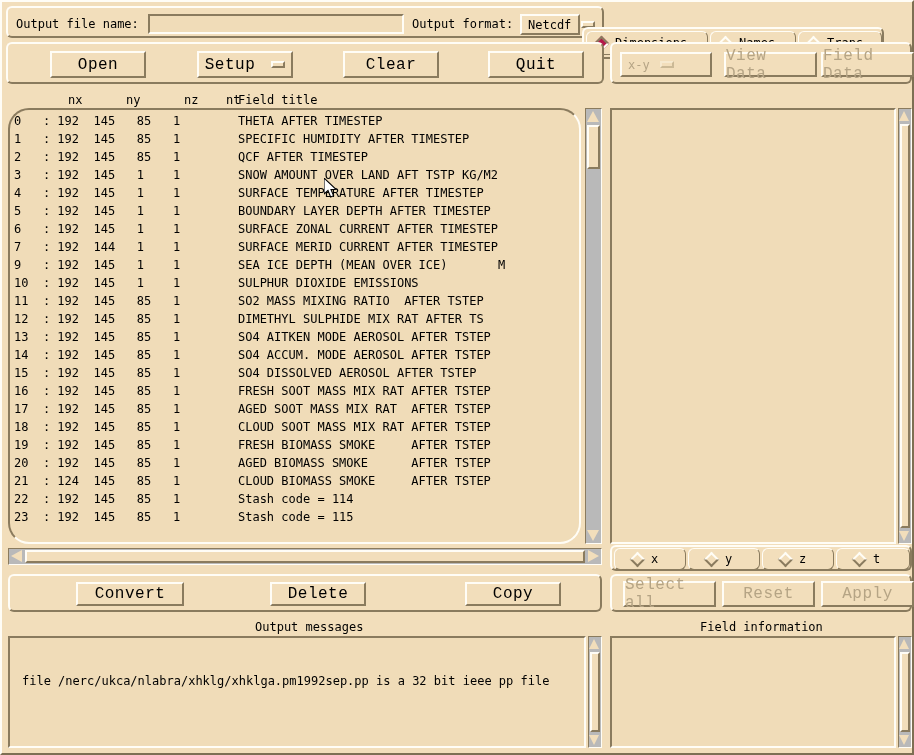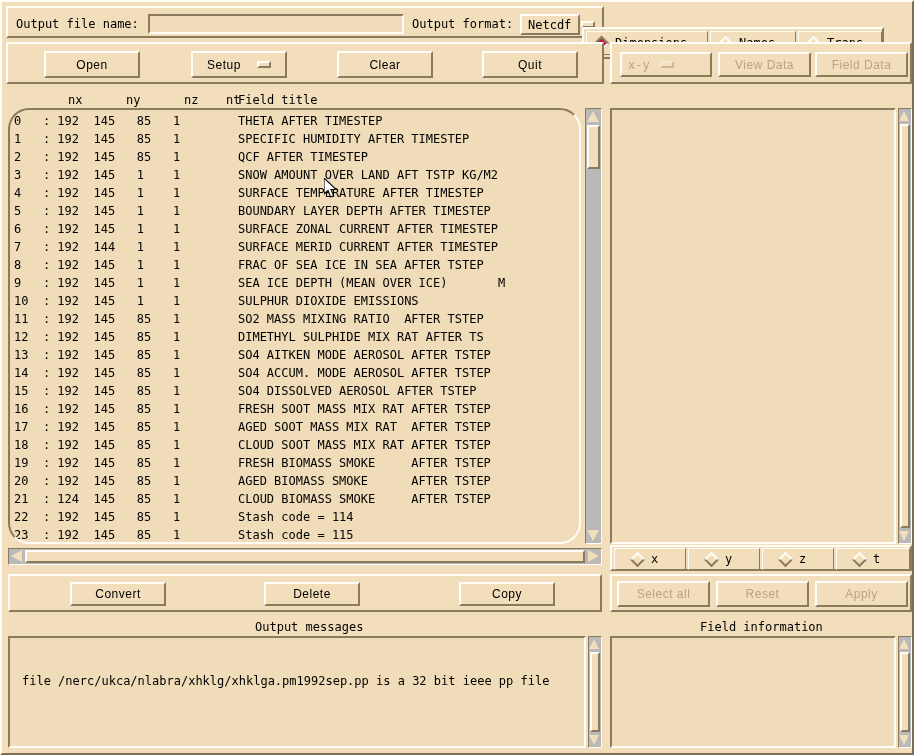--- a/index.html
+++ b/index.html
@@ -49,40 +49,41 @@
     box-sizing: border-box;
   }
   .raised1 {
     border-top: 1px solid var(--lite);
     border-left: 1px solid var(--lite);
     border-right: 1px solid var(--dark);
     border-bottom: 1px solid var(--dark);
     box-sizing: border-box;
   }
 
-  .abs { position: absolute; box-sizing: border-box; }
+  .abs { position: absolute; box-sizing: border-box; border-radius: 6px; }
 
   
   .btn {
     position: absolute;
     background: var(--bg);
     border-top: 2px solid var(--lite);
     border-left: 2px solid var(--lite);
     border-right: 2px solid var(--dark);
     border-bottom: 2px solid var(--dark);
     box-sizing: border-box;
     display: flex;
     align-items: center;
     justify-content: center;
-    font-family: Liberation Sans, sans-serif;
-    font-size: 12px;
+    font-family: Liberation Mono, monospace;
+    font-size: 16px;
     color: var(--text);
     cursor: default;
     user-select: none;
     letter-spacing: 0.5px;
+    margin-left: 6px;
   }
   .btn.disabled { color: var(--textdis); }
 
   .menubtn {
     display: flex;
     align-items: center;
     justify-content: center;
     gap: 16px;
   }
   .menu-ind {
@@ -351,21 +352,20 @@
   <div class="listbox" style="left:6px; top:106px; width:573px; height:436px;border-radius:21px;">
     <div class="rows" id="field-rows">
         <div class="row">0   : 192  145   85   1        THETA AFTER TIMESTEP</div>
         <div class="row">1   : 192  145   85   1        SPECIFIC HUMIDITY AFTER TIMESTEP</div>
         <div class="row">2   : 192  145   85   1        QCF AFTER TIMESTEP</div>
         <div class="row">3   : 192  145   1    1        SNOW AMOUNT OVER LAND AFT TSTP KG/M2</div>
         <div class="row">4   : 192  145   1    1        SURFACE TEMPERATURE AFTER TIMESTEP</div>
         <div class="row">5   : 192  145   1    1        BOUNDARY LAYER DEPTH AFTER TIMESTEP</div>
         <div class="row">6   : 192  145   1    1        SURFACE ZONAL CURRENT AFTER TIMESTEP</div>
         <div class="row">7   : 192  144   1    1        SURFACE MERID CURRENT AFTER TIMESTEP</div>
-        <div class="row">8   : 192  145   1    1        FRAC OF SEA ICE IN SEA AFTER TSTEP</div>
         <div class="row">9   : 192  145   1    1        SEA ICE DEPTH (MEAN OVER ICE)       M</div>
         <div class="row">10  : 192  145   1    1        SULPHUR DIOXIDE EMISSIONS</div>
         <div class="row">11  : 192  145   85   1        SO2 MASS MIXING RATIO  AFTER TSTEP</div>
         <div class="row">12  : 192  145   85   1        DIMETHYL SULPHIDE MIX RAT AFTER TS</div>
         <div class="row">13  : 192  145   85   1        SO4 AITKEN MODE AEROSOL AFTER TSTEP</div>
         <div class="row">14  : 192  145   85   1        SO4 ACCUM. MODE AEROSOL AFTER TSTEP</div>
         <div class="row">15  : 192  145   85   1        SO4 DISSOLVED AEROSOL AFTER TSTEP</div>
         <div class="row">16  : 192  145   85   1        FRESH SOOT MASS MIX RAT AFTER TSTEP</div>
         <div class="row">17  : 192  145   85   1        AGED SOOT MASS MIX RAT  AFTER TSTEP</div>
         <div class="row">18  : 192  145   85   1        CLOUD SOOT MASS MIX RAT AFTER TSTEP</div>
@@ -418,21 +418,21 @@
     </div>
 
     <div class="raised1 abs" style="left:224px; top:1px; width:74px; height:22px;"></div>
     <div class="radio" style="left:236px; top:5px; height:14px;">
       <span class="diamond"></span>
       <span>t</span>
     </div>
   </div>
 
   <div class="raised abs" style="left:6px; top:572px; width:594px; height:38px;">
-    <div class="btn" style="left:60px; top:6px; width:96px; height:24px;">Convert</div>
+    <div class="btn" style="left:60px; top:6px; width:108px; height:24px;">Convert</div>
     <div class="btn" style="left:254px; top:6px; width:96px; height:24px;">Delete</div>
     <div class="btn" style="left:449px; top:6px; width:96px; height:24px;">Copy</div>
   </div>
 
   <div class="raised abs" style="left:608px; top:572px; width:302px; height:38px;">
     <div class="btn disabled" style="left:5px; top:5px; width:93px; height:26px;">Select all</div>
     <div class="btn disabled" style="left:104px; top:5px; width:93px; height:26px;">Reset</div>
     <div class="btn disabled" style="left:203px; top:5px; width:93px; height:26px;">Apply</div>
   </div>
 

